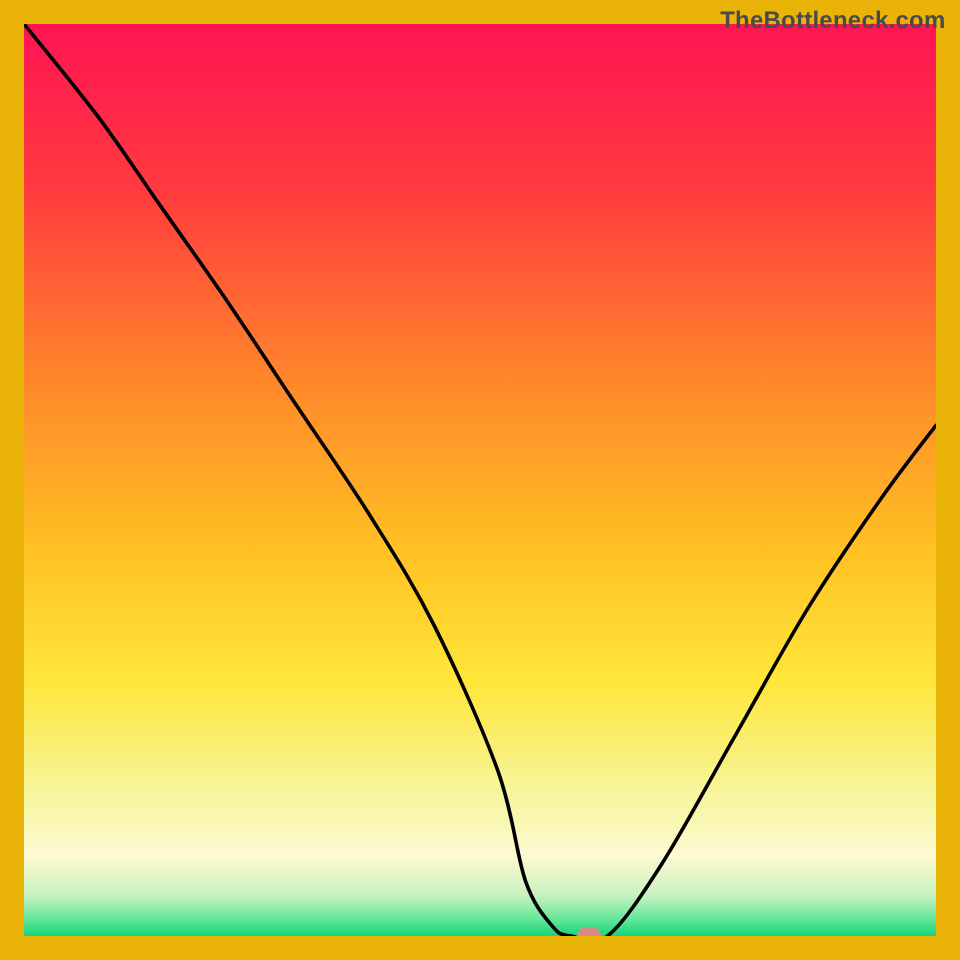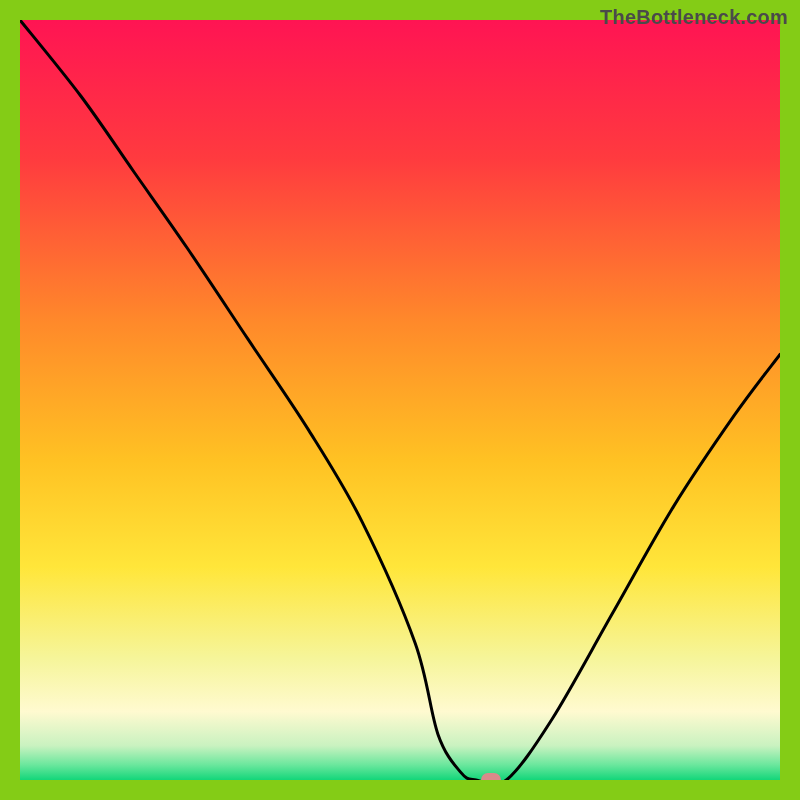--- a/index.html
+++ b/index.html
@@ -8,21 +8,21 @@
     background: #000;
     width: 800px;
     height: 800px;
     overflow: hidden;
     font-family: Arial, Helvetica, sans-serif;
   }
   .chart-container {
     position: relative;
     width: 800px;
     height: 800px;
-    background: #84cc16;
+    background: #eab308;
   }
   .watermark {
     position: absolute;
     top: 6px;
     right: 12px;
     color: #4a4a4a;
     font-size: 20px;
     font-weight: 600;
     letter-spacing: 0.2px;
     z-index: 3;

